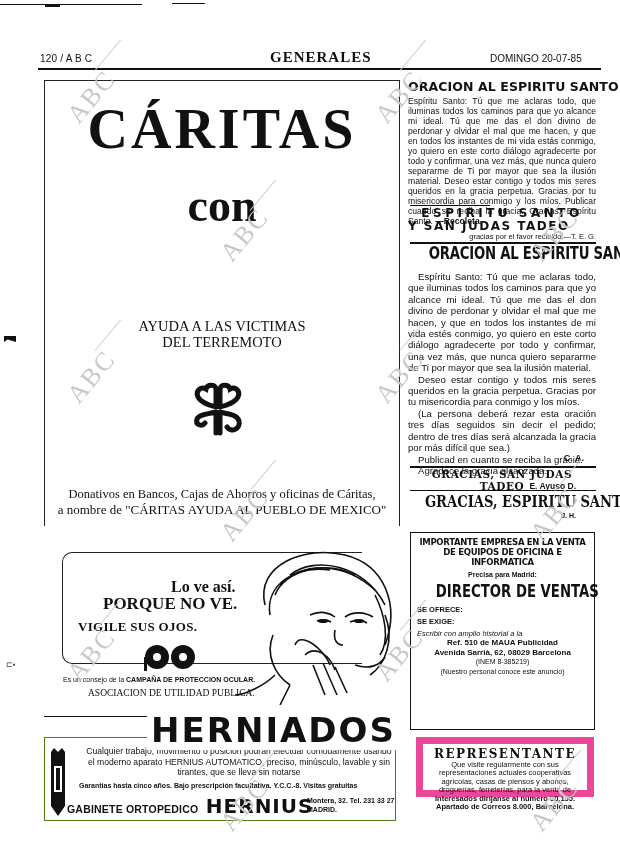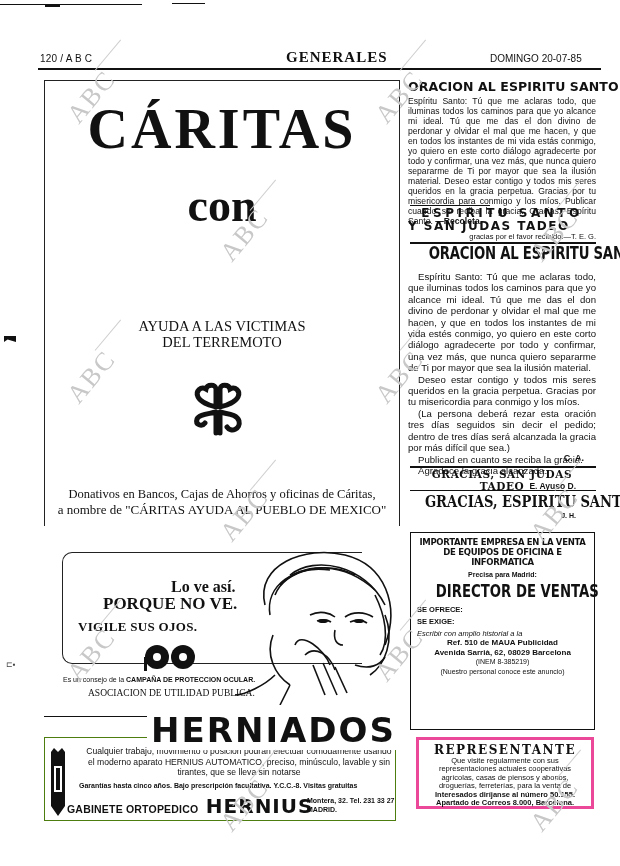--- a/index.html
+++ b/index.html
@@ -6,21 +6,21 @@
   html, body { width: 620px; height: 866px; background: #ffffff; overflow: hidden; }
   body { position: relative; font-family: "Liberation Sans", sans-serif; color: #111; }
 
   .abs { position: absolute; }
 
   
   .toprule { position: absolute; height: 1px; background: #111; }
 
   
   .hdr-page { left: 40px; top: 53px; font-size: 10px; letter-spacing: 0.2px; }
-  .hdr-sec  { left: 286px; top: 49px; font-family: "Liberation Serif", serif; font-weight: bold; font-size: 15px; letter-spacing: 1px; }
+  .hdr-sec  { left: 270px; top: 49px; font-family: "Liberation Serif", serif; font-weight: bold; font-size: 15px; letter-spacing: 1px; }
   .hdr-date { left: 490px; top: 53px; font-size: 10px; }
   .hdr-line { left: 38px; top: 68px; width: 563px; height: 1.5px; background: #111; }
 
   
   .caritas { left: 44px; top: 80px; width: 356px; height: 446px; border: 1px solid #222; border-bottom: none; }
   .car-title { position: absolute; left: 0; width: 100%; text-align: center; font-family: "Liberation Serif", serif; font-weight: bold; color: #111; }
   .car-t1 { top: 16px; font-size: 56px; letter-spacing: 3px; }
   .car-t2 { top: 98px; font-size: 46px; }
   .car-t3 { top: 160px; font-size: 56px; letter-spacing: 3px; }
   .car-sub { position: absolute; left: 0; width: 100%; text-align: center; font-family: "Liberation Serif", serif; font-size: 14.5px; line-height: 17px; }
@@ -83,21 +83,21 @@
   .dv-label { font-size: 7.5px; font-weight: bold; margin-top: 3px; }
   .dv-list { list-style: none; font-size: 7.5px; line-height: 9px; }
   .dv-list li { padding-left: 9px; position: relative; }
   .dv-list li::before { content: "\2022"; position: absolute; left: 0; }
   .dv-write { font-size: 7.5px; font-style: italic; margin-top: 3px; }
   .dv-ref { font-size: 8px; font-weight: bold; text-align: center; line-height: 10px; }
   .dv-inem { font-size: 7px; text-align: center; }
   .dv-note { font-size: 7px; text-align: center; margin-top: 3px; }
 
   
-  .rep-box { position: absolute; left: 416px; top: 737px; width: 178px; height: 72px; border: 3px solid #ec4899; padding: 3px 12px; }
+  .rep-box { position: absolute; left: 416px; top: 737px; width: 178px; height: 60px; border: 7px solid #ec4899; padding: 3px 4px; }
   .rep-title { font-family: "DejaVu Serif", serif; font-weight: bold; font-size: 12px; text-align: center; letter-spacing: 1.5px; }
   .rep-body { font-size: 7.5px; line-height: 8.4px; text-align: center; }
   .rep-prod { font-family: "DejaVu Serif", serif; font-weight: bold; font-size: 10px; text-align: center; margin-top: 1px; letter-spacing: 0.3px; }
   .rep-contact { font-size: 7.5px; line-height: 8.4px; text-align: center; font-weight: bold; }
 
   
   .wm { position: absolute; font-family: "Liberation Serif", serif; font-size: 26px; color: #c8c8c8; transform: rotate(-50deg); transform-origin: center; letter-spacing: 2px; pointer-events: none; }
   .wm-line { position: absolute; height: 1px; background: #cfcfcf; transform: rotate(-50deg); transform-origin: left center; pointer-events: none; }
 </style>
 </head>

